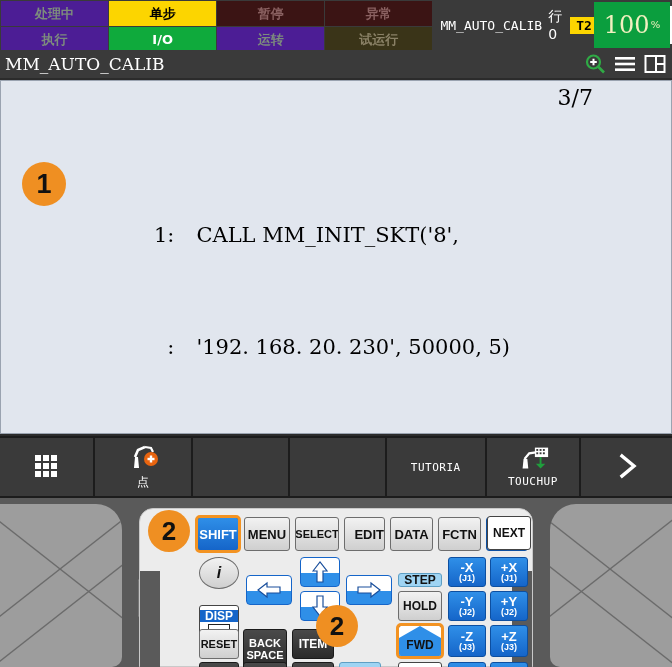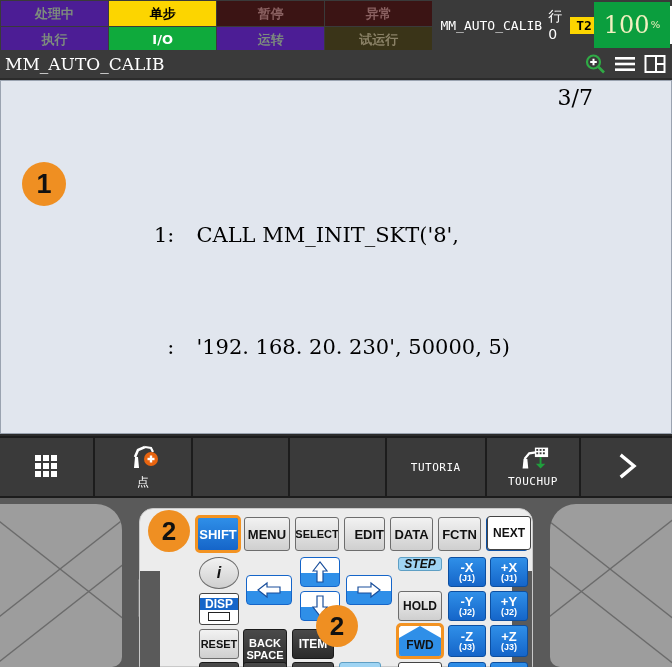--- a/index.html
+++ b/index.html
@@ -466,21 +466,21 @@
     <div class="key k-grey" style="left:298px; top:8px; width:43px; height:34px; font-size:13px;">
         <span>FCTN</span>
       </div>
     <div class="key k-blue" style="left:346px; top:8px; width:42px; height:34px; font-size:13px;">
         <span>SHIFT</span>
       </div>
 
     <div class="key k-grey" style="left:59px; top:48px; width:40px; height:32px; font-size:16px; font-style:italic; border-radius:50%;">
         <span>i</span>
       </div>
-    <div class="key" style="left:59px; top:84px; width:40px; height:32px; background:#fff; border:1px solid #444;">
+    <div class="key" style="left:59px; top:96px; width:40px; height:32px; background:#fff; border:1px solid #444;">
       <span style="background:#1565c9;color:#fff;font-size:12px;width:100%;text-align:center;">DISP</span>
       <span style="display:block;width:22px;height:9px;border:1px solid #222;margin-top:2px;"></span>
     </div>
     <div class="key k-grey" style="left:59px; top:120px; width:40px; height:30px; font-size:11px;">
         <span>RESET</span>
       </div>
 
     <div class="key k-dark" style="left:103px; top:120px; width:44px; height:42px; font-size:11px;">
         <span style="line-height:1.05">BACK SPACE</span>
       </div>
@@ -510,21 +510,21 @@
       <svg width="18" height="24" viewBox="0 0 18 24">
           <path d="M6 2 L12 2 L12 13 L16 13 L9 22 L2 13 L6 13 Z" fill="#fff" stroke="#1a4f9c" stroke-width="1.2"></path>
         </svg>
     </div>
     <div class="key arrowkey" style="left:206px; top:66px; width:46px; height:30px;">
       <svg width="26" height="18" viewBox="0 0 26 18">
           <path d="M15 2 L24 9 L15 16 L15 12 L2 12 L2 6 L15 6 Z" fill="#fff" stroke="#1a4f9c" stroke-width="1.2"></path>
         </svg>
     </div>
 
-    <div class="key k-ltblue" style="left:258px; top:48px; width:44px; height:14px; font-size:12px;font-style:italic;">
+    <div class="key k-ltblue" style="left:258px; top:64px; width:44px; height:14px; font-size:12px;">
         <span>STEP</span>
       </div>
     <div class="key k-grey" style="left:258px; top:82px; width:44px; height:30px; font-size:12px;">
         <span>HOLD</span>
       </div>
     <div class="key k-white k-sel" style="left:258px; top:116px; width:44px; height:32px; font-size:12px;">
       <svg style="position:absolute;left:0;top:0" width="42" height="30" viewBox="0 0 42 30">
           <path d="M0 12 L21 0 L42 12 L42 30 L0 30 Z" fill="#2f8fe8"></path>
         </svg>
       <span style="position:relative;z-index:2;margin-top:8px;">FWD</span>

